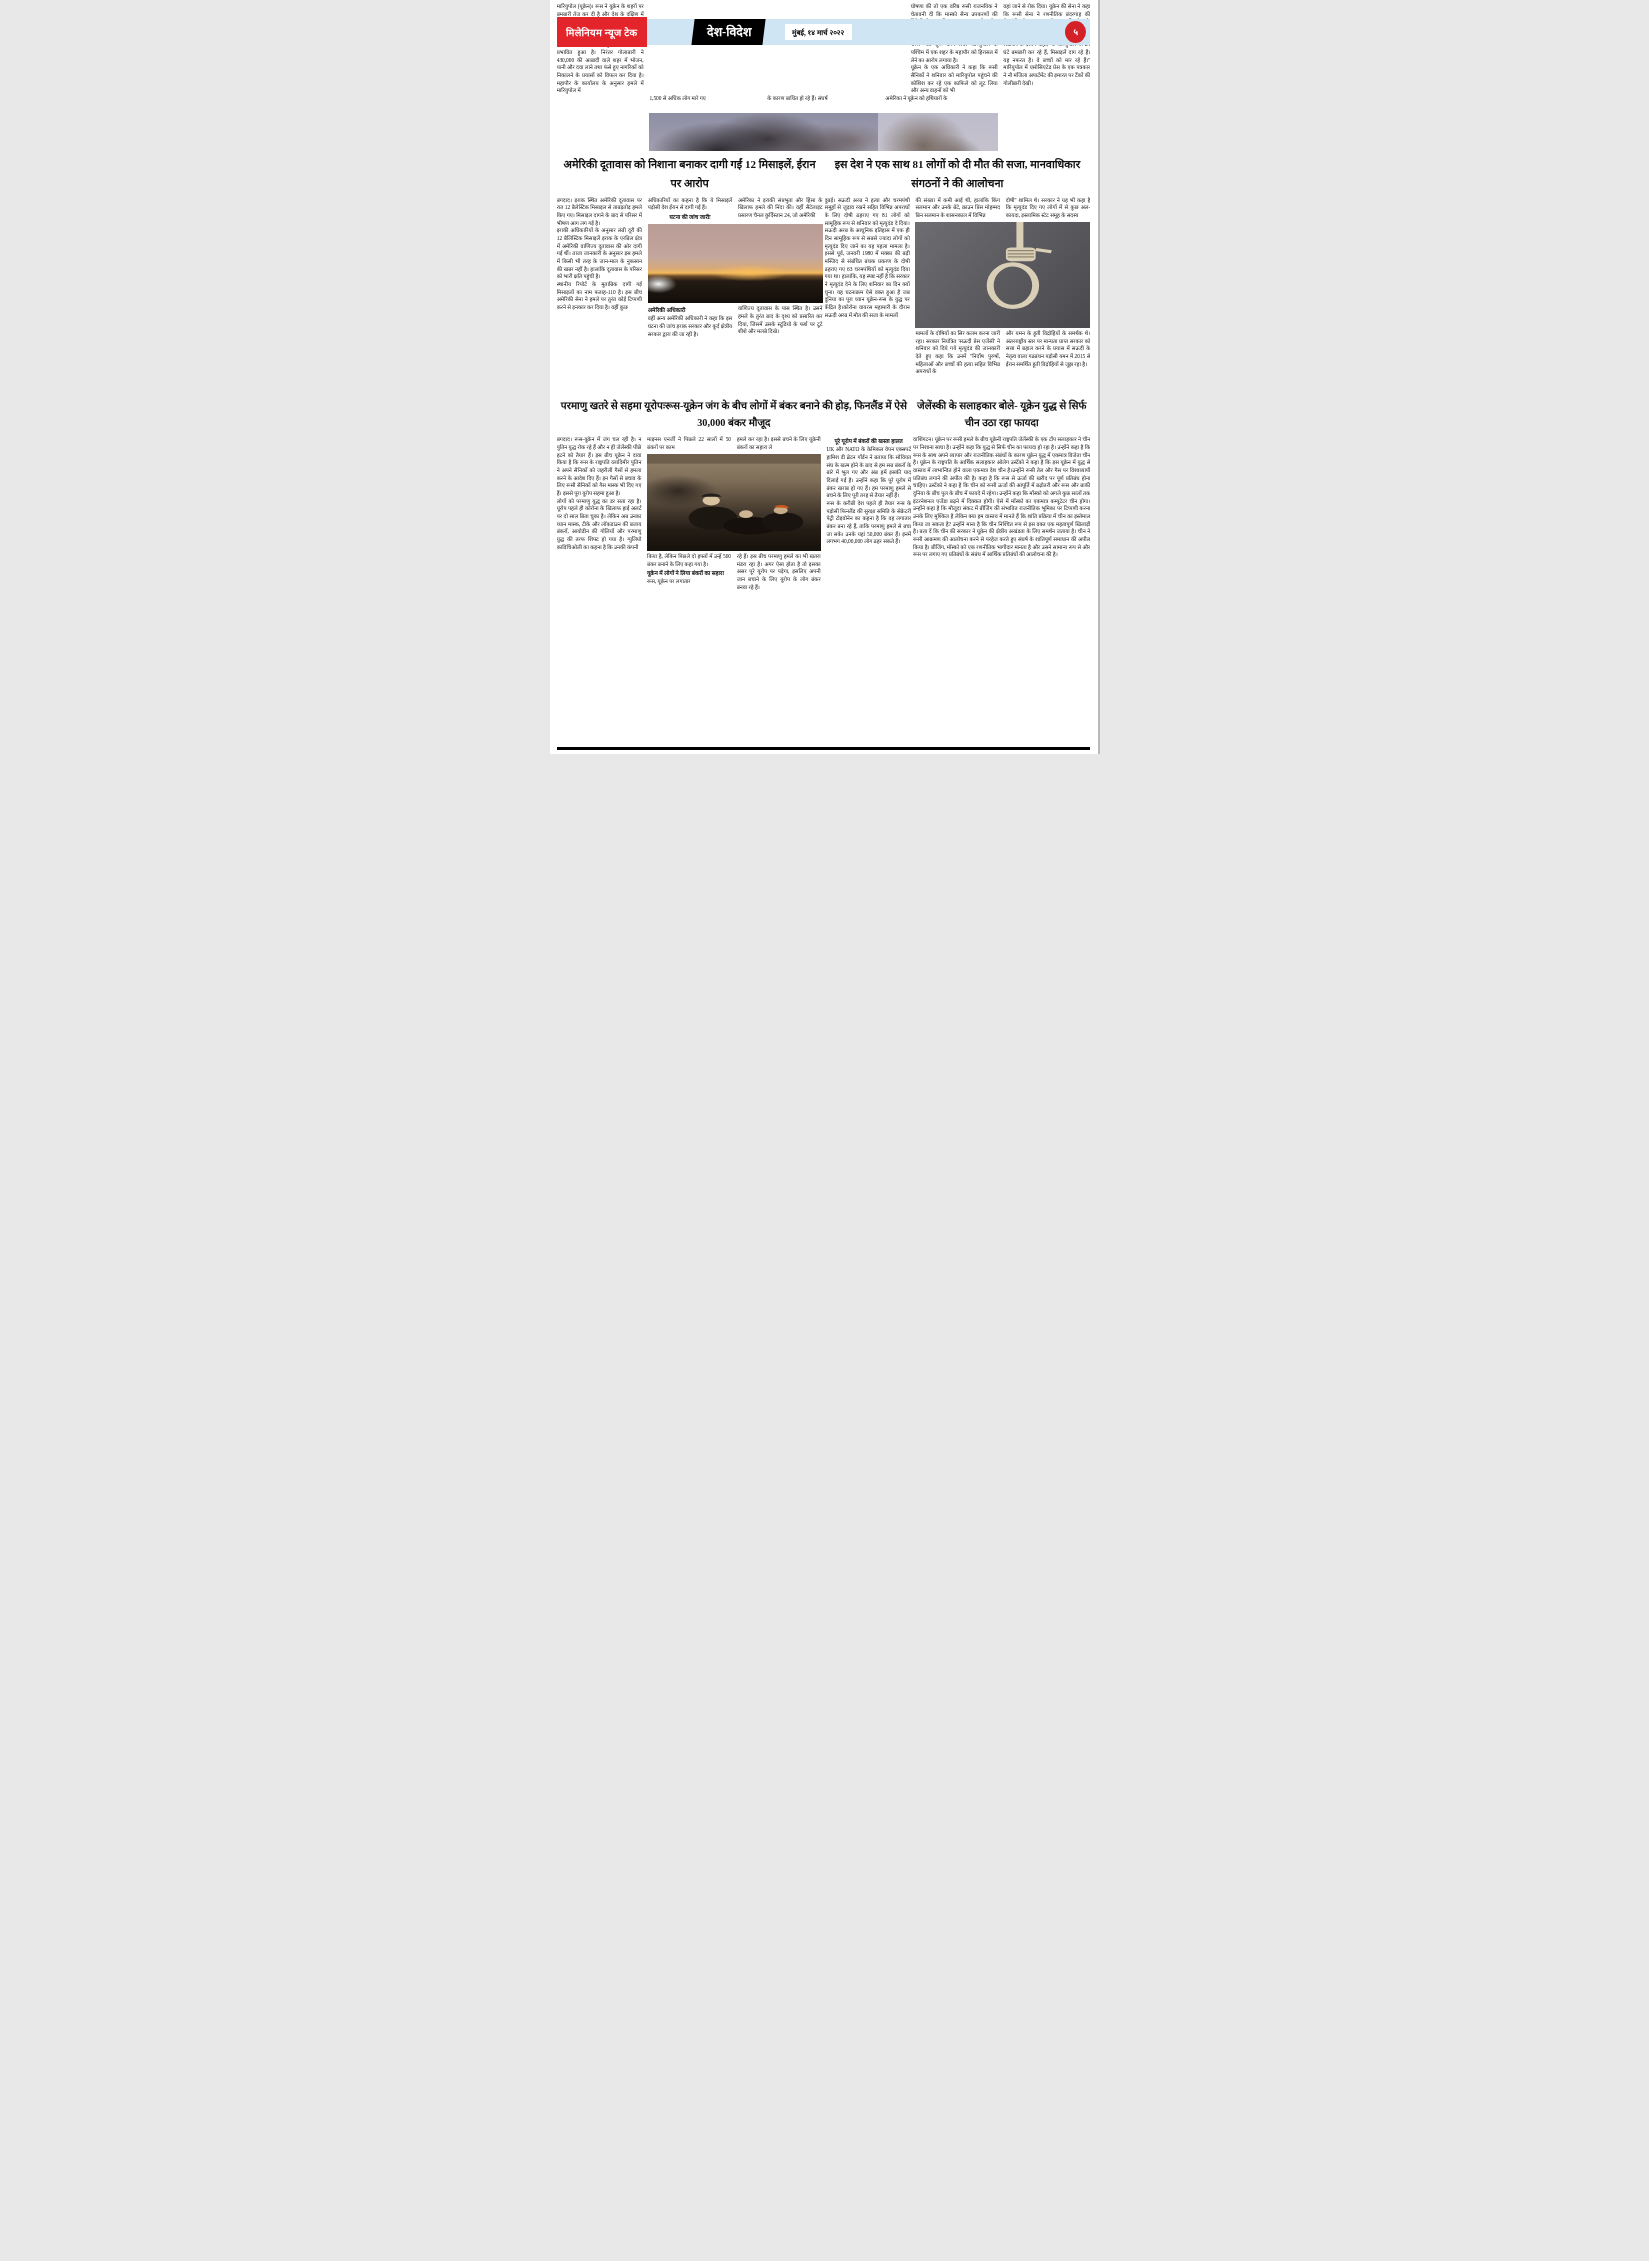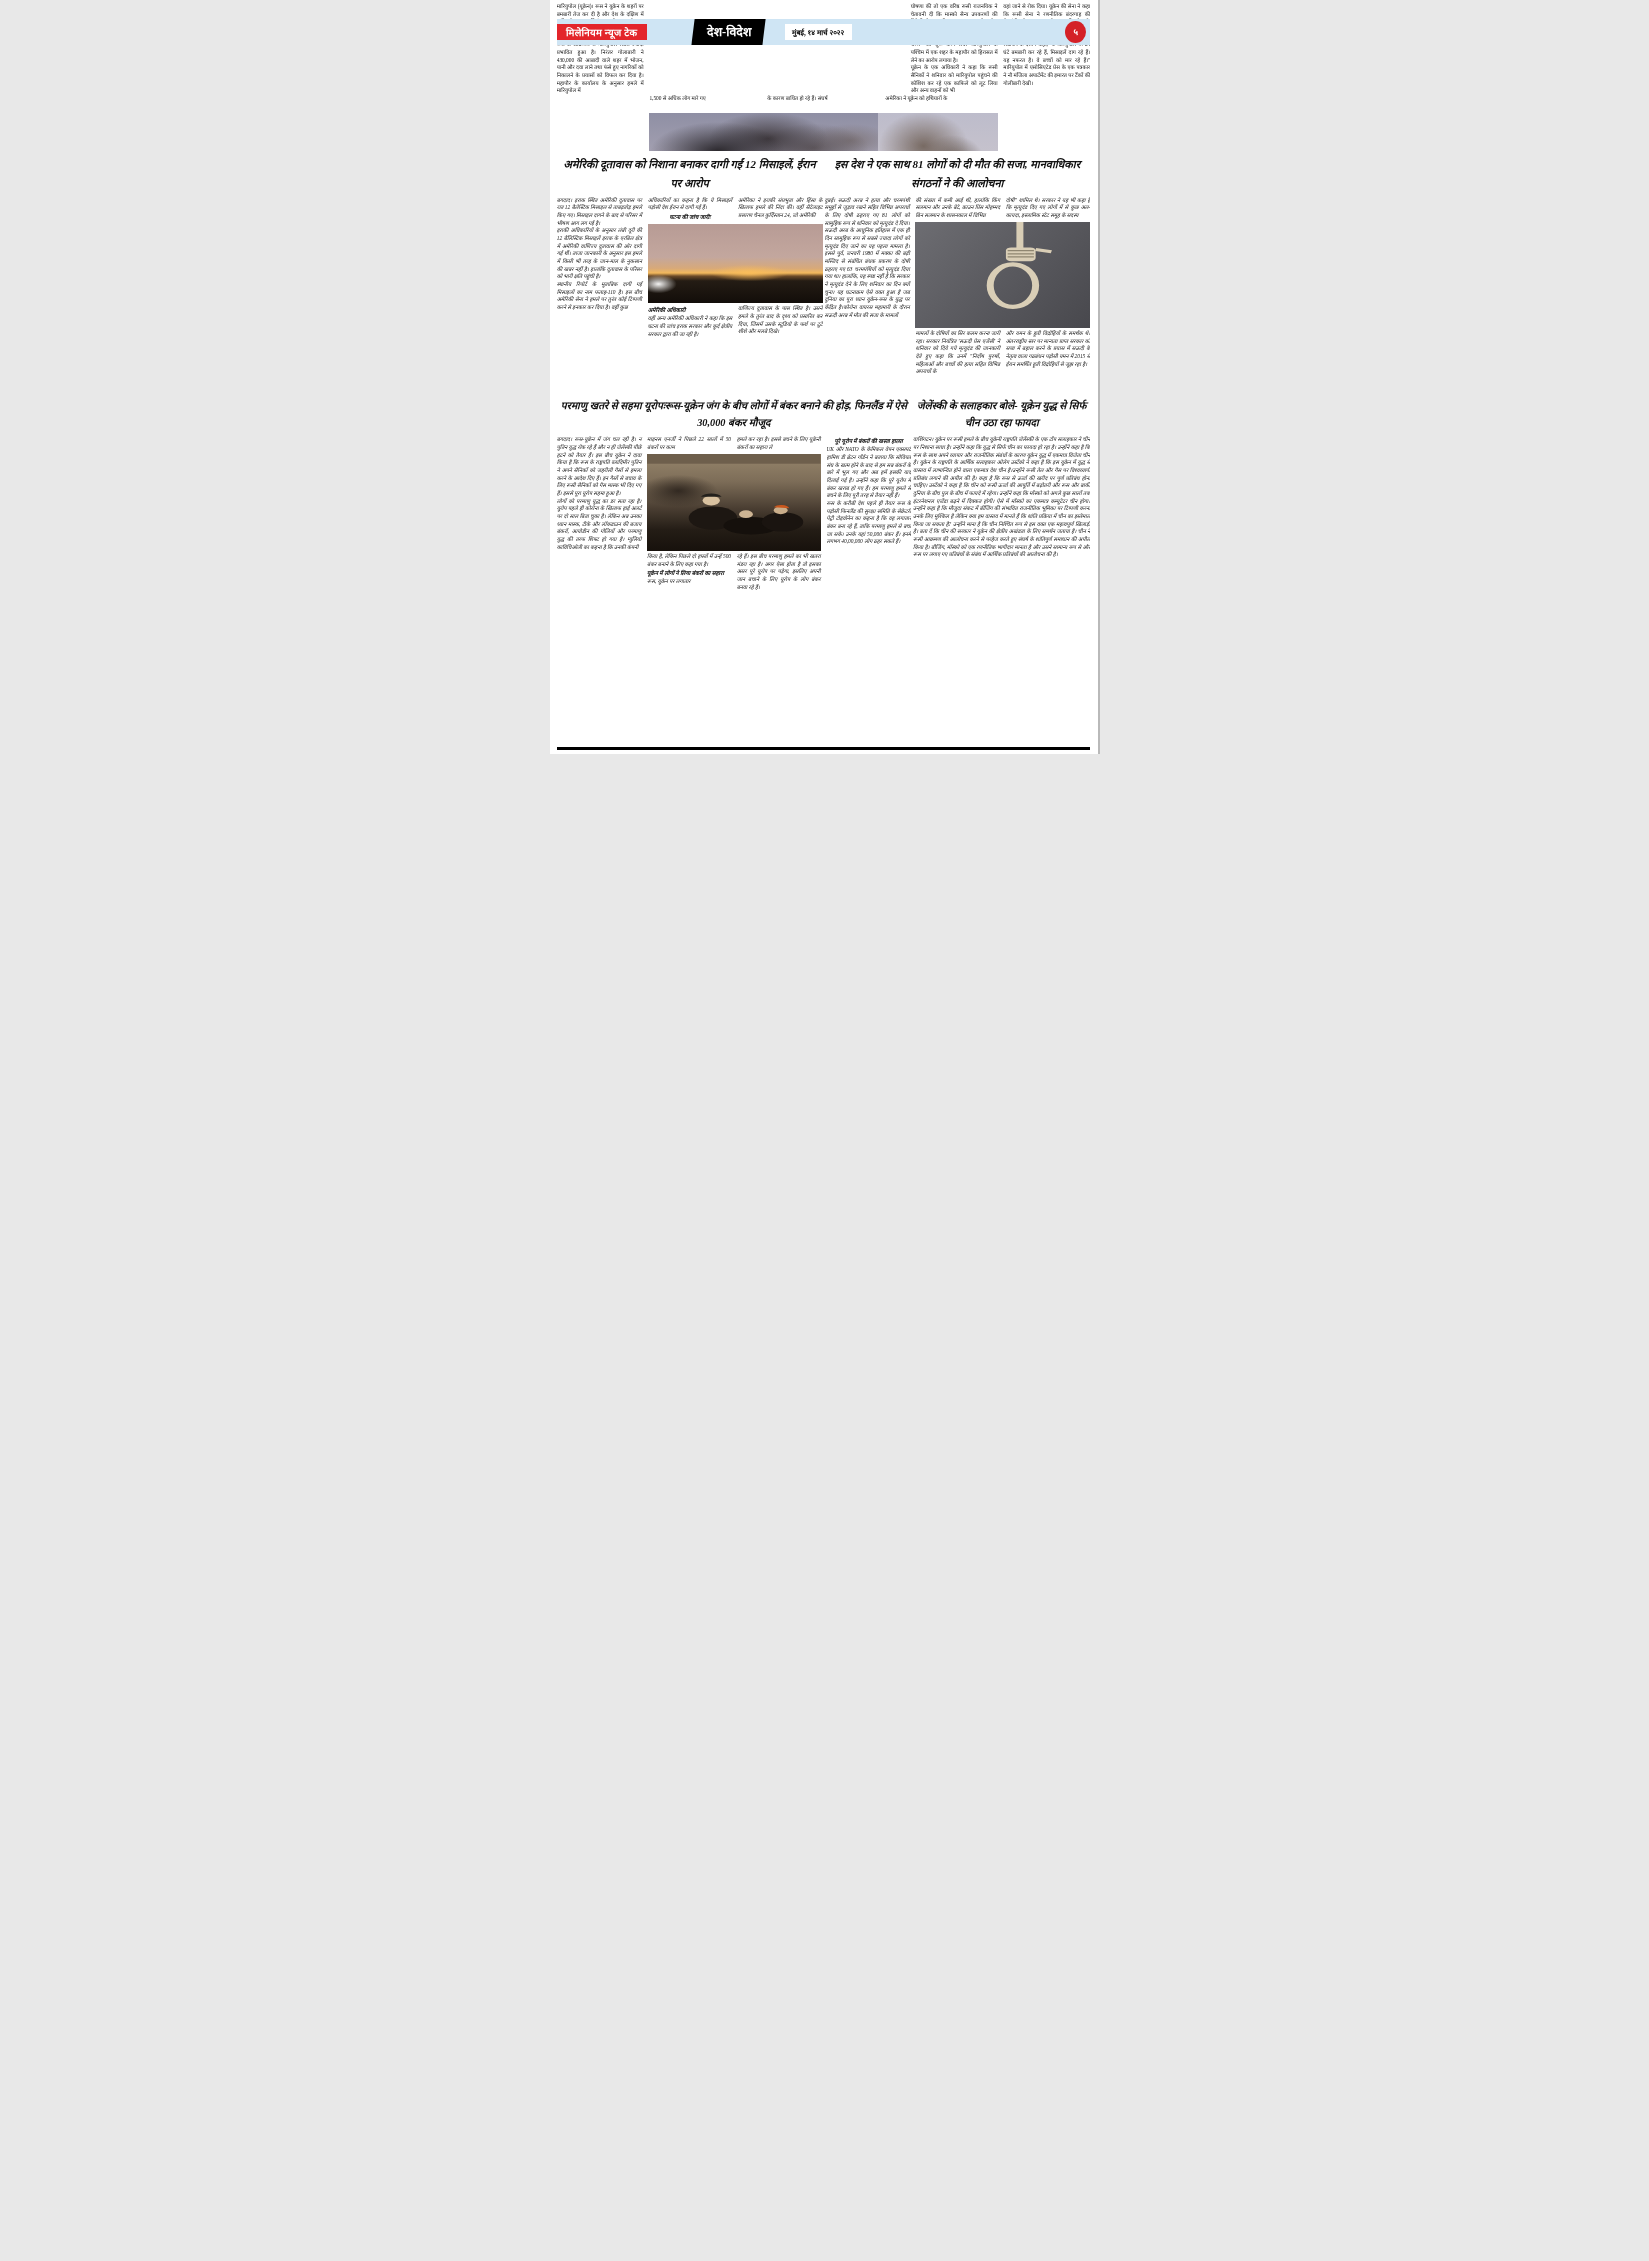--- a/index.html
+++ b/index.html
@@ -2,21 +2,21 @@
 <html style="font-size:8.3px"><head>
 <meta charset="utf-8">
 <style>
   html,body{margin:0;padding:0;background:#e8e8e8;}
   .page{position:relative;width:550px;height:754px;margin:0 auto;background:#ffffff;
         font-family:"Liberation Serif", serif;color:#111;overflow:hidden;
         border-right:2.6px solid #b9b9b9;box-sizing:border-box;}
   
   .masthead{position:absolute;top:19px;left:7.2px;right:7.2px;height:26px;background:#cfe5f4;
             display:flex;align-items:center;}
-  .brand-box{background:#e3252b;color:#fff;font-weight:bold;font-size:9.8px;height:16px;
+  .brand-box{background:#e3252b;color:#fff;font-weight:bold;font-size:9.8px;height:30px;
              display:flex;align-items:center;padding:0 9.3px;white-space:nowrap;letter-spacing:0.3px;}
   .flag-wrap{margin-left:46px;}
   .section-flag{background:#000;color:#fff;font-weight:bold;font-size:12.4px;padding:4.1px 13.5px 5.2px;
                 transform:skewX(-7deg);display:inline-block;}
   .section-flag span{display:inline-block;transform:skewX(7deg);}
   .date-box{background:#fff;color:#000;font-weight:bold;font-size:7.2px;padding:3.1px 7.2px;
             margin-left:21px;white-space:nowrap;}
   .page-circle{margin-left:auto;margin-right:4.1px;background:#d42127;color:#fff;font-weight:bold;
                font-size:8.8px;width:21px;height:22px;border-radius:50%;display:flex;
                align-items:center;justify-content:center;}
@@ -28,21 +28,21 @@
   
   .bt{white-space:pre-line;text-align:justify;font-size:5.4px;line-height:1.42;}
   .mini-head{font-weight:bold;text-align:center;font-size:5.7px;margin:1px 0;}
   .mini-head-left{font-weight:bold;font-size:5.7px;margin:1px 0;}
   
   .story-top{margin:3.1px 7.2px 0;display:grid;grid-template-columns:87px 1fr 87px 87px;
              column-gap:5.7px;height:148px;overflow:hidden;}
   .mid-block{display:flex;flex-direction:column;}
   .mid-row3{display:grid;grid-template-columns:repeat(3,1fr);column-gap:5.7px;}
   .photo-row{display:flex;gap:0;margin:2.1px 0;height:92px;}
-  .band{margin:4.1px 7.2px 0;display:grid;column-gap:2px;font-style:italic;}
+  .band{margin:4.1px 7.2px 0;display:grid;column-gap:2px;}
   .band.middle{grid-template-columns:1fr 1fr;height:239px;overflow:hidden;}
   .band.bottom{grid-template-columns:2fr 1fr;height:255px;overflow:hidden;}
   .art-body-3col{display:grid;grid-template-columns:1fr 2.05fr;column-gap:5.7px;overflow:hidden;}
   .duo{display:grid;grid-template-columns:1fr 1fr;column-gap:5.7px;}
   .art4-body{display:grid;grid-template-columns:1fr 2.05fr 1fr;column-gap:5.7px;overflow:hidden;}
   
   .photo{position:relative;overflow:hidden;flex:1;}
   .photo-smoke{flex:1.9;
     background:
       radial-gradient(ellipse 42% 46% at 30% 42%, rgba(35,32,36,.95), rgba(35,32,36,0) 70%),

